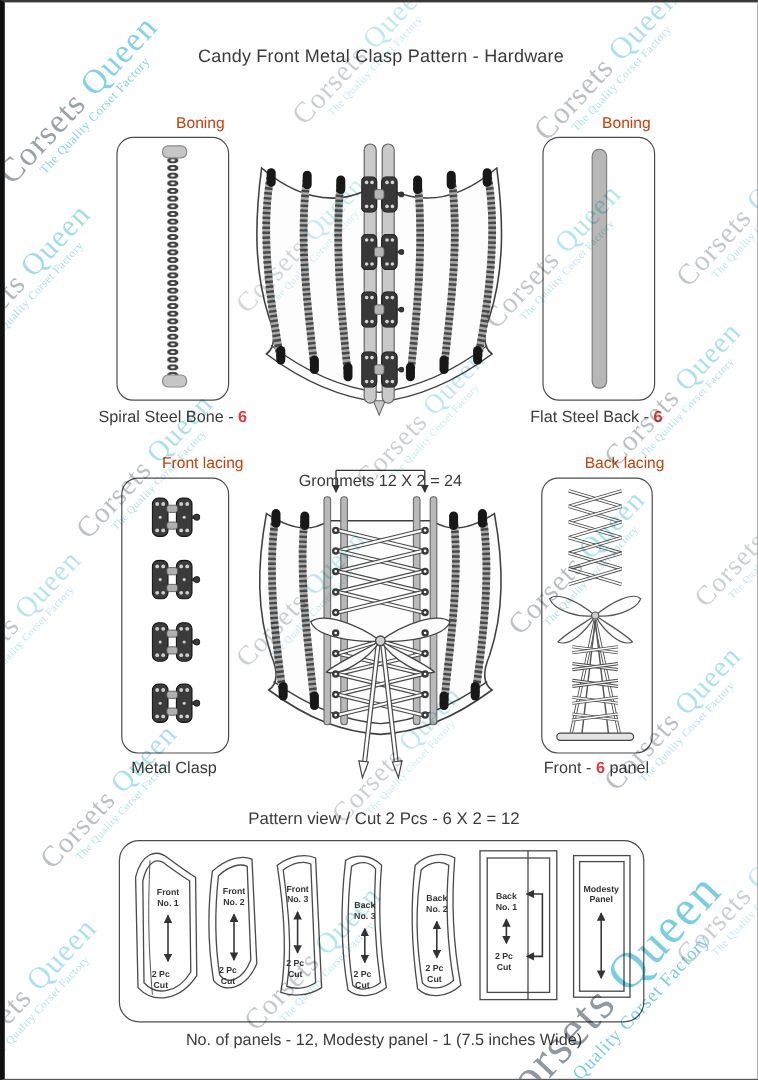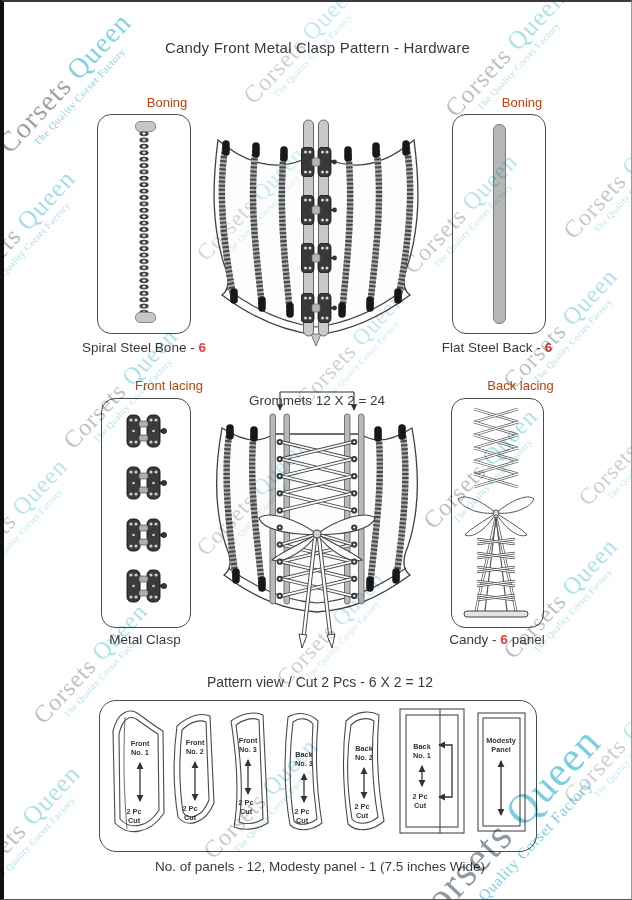--- a/index.html
+++ b/index.html
@@ -359,21 +359,21 @@
             <line x1="63" y1="182" x2="25" y2="187" stroke="#ffffff" stroke-width="1.2"></line>
             <line x1="25" y1="196" x2="63" y2="201" stroke="#4a4a4a" stroke-width="2.6"></line>
             <line x1="25" y1="196" x2="63" y2="201" stroke="#ffffff" stroke-width="1.2"></line>
             <line x1="63" y1="196" x2="25" y2="201" stroke="#4a4a4a" stroke-width="2.6"></line>
             <line x1="63" y1="196" x2="25" y2="201" stroke="#ffffff" stroke-width="1.2"></line>
           </g>
       <rect x="12" y="212" width="64" height="6" rx="3" fill="#e4e4e4" stroke="#444" stroke-width="1"></rect>
     </svg>
   </div>
   <div class="caption" style="left:408px;top:630px;width:170px;">
-    <span>Candy  -</span>
+    <span>Front  -</span>
     <span class="red">6</span>
     <span>panel</span>
   </div>
 
   <div class="caption" style="left:0;top:672px;width:632px;font-size:14px;">Pattern view / Cut 2 Pcs - 6 X 2 = 12</div>
   <div class="pattern-box" style="left:95px;top:698px;width:436px;height:150px;">
     <svg width="433" height="147" viewBox="0 0 433 147">
       <defs>
         <marker id="arrP" viewBox="0 0 8 8" refX="7" refY="4" markerWidth="5.5" markerHeight="5.5" orient="auto-start-reverse">
           <path d="M0,0 L8,4 L0,8 Z" fill="#333"></path>

